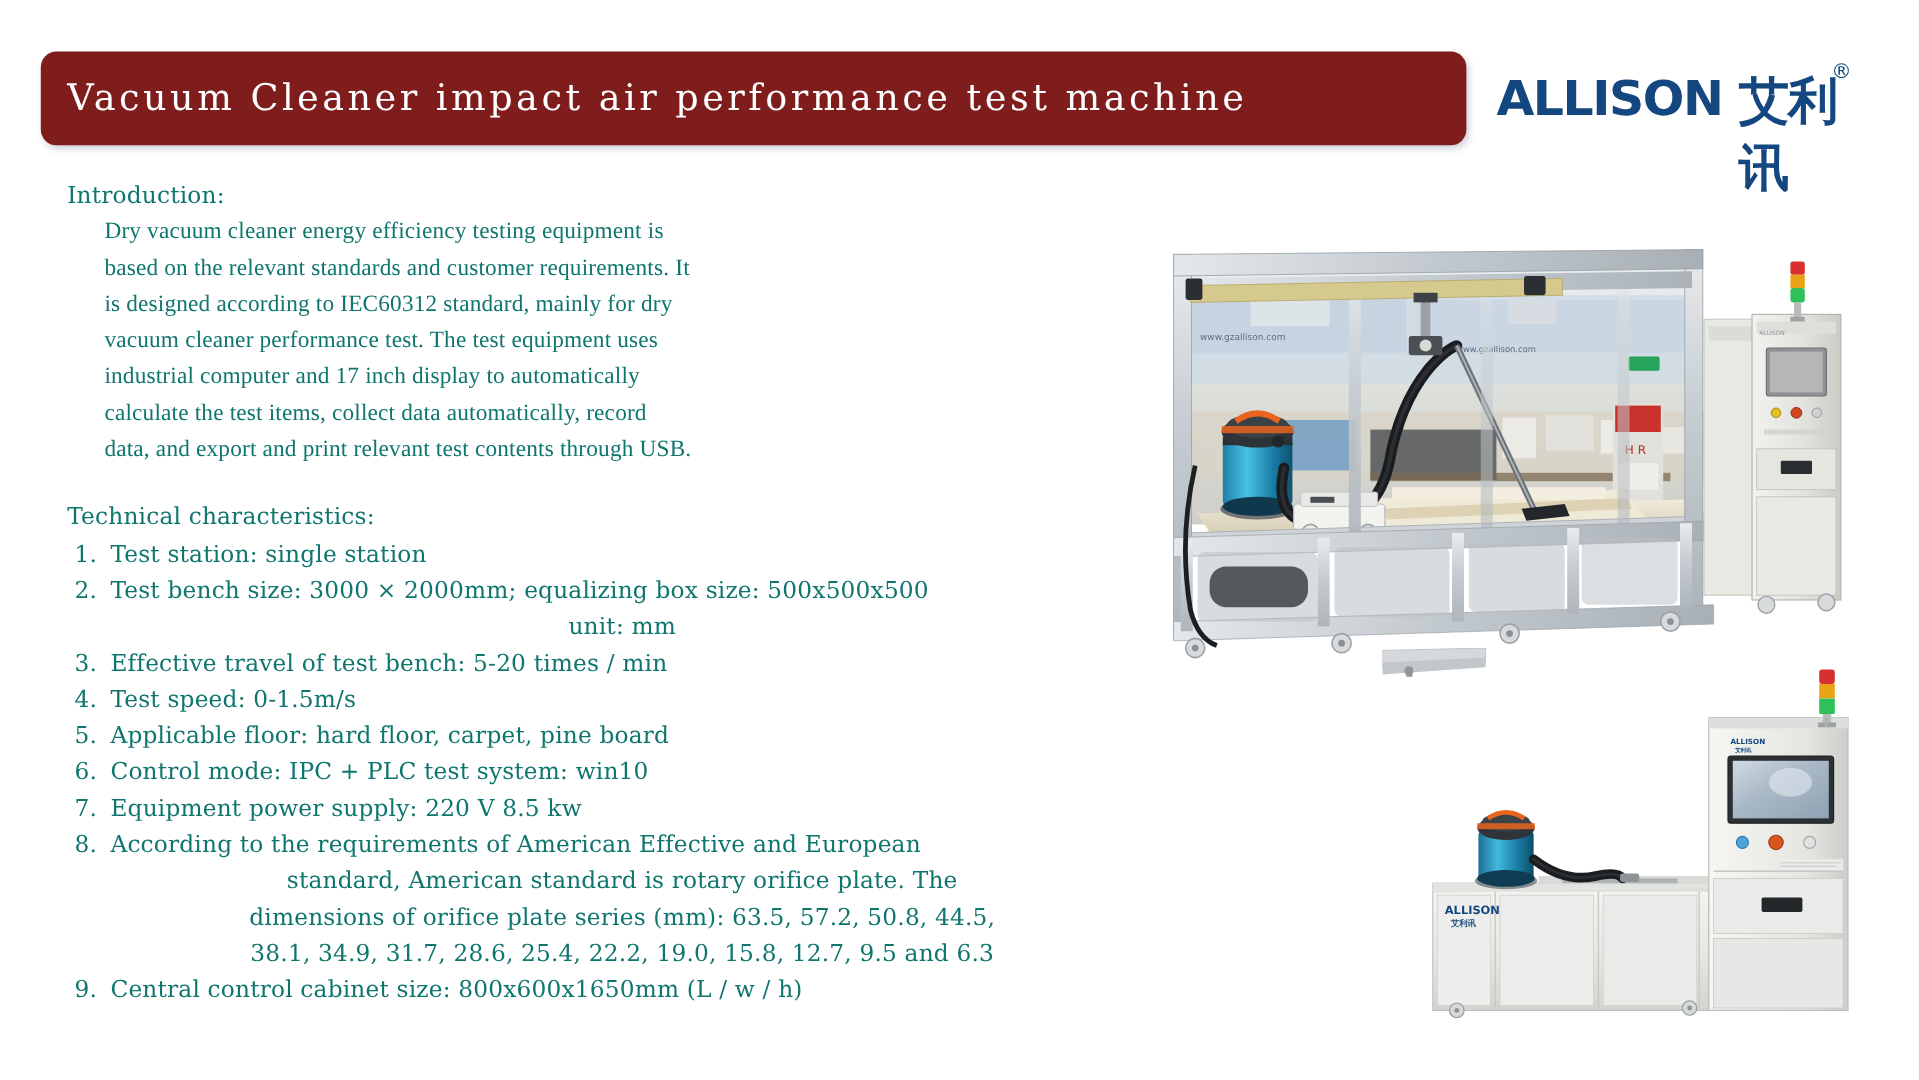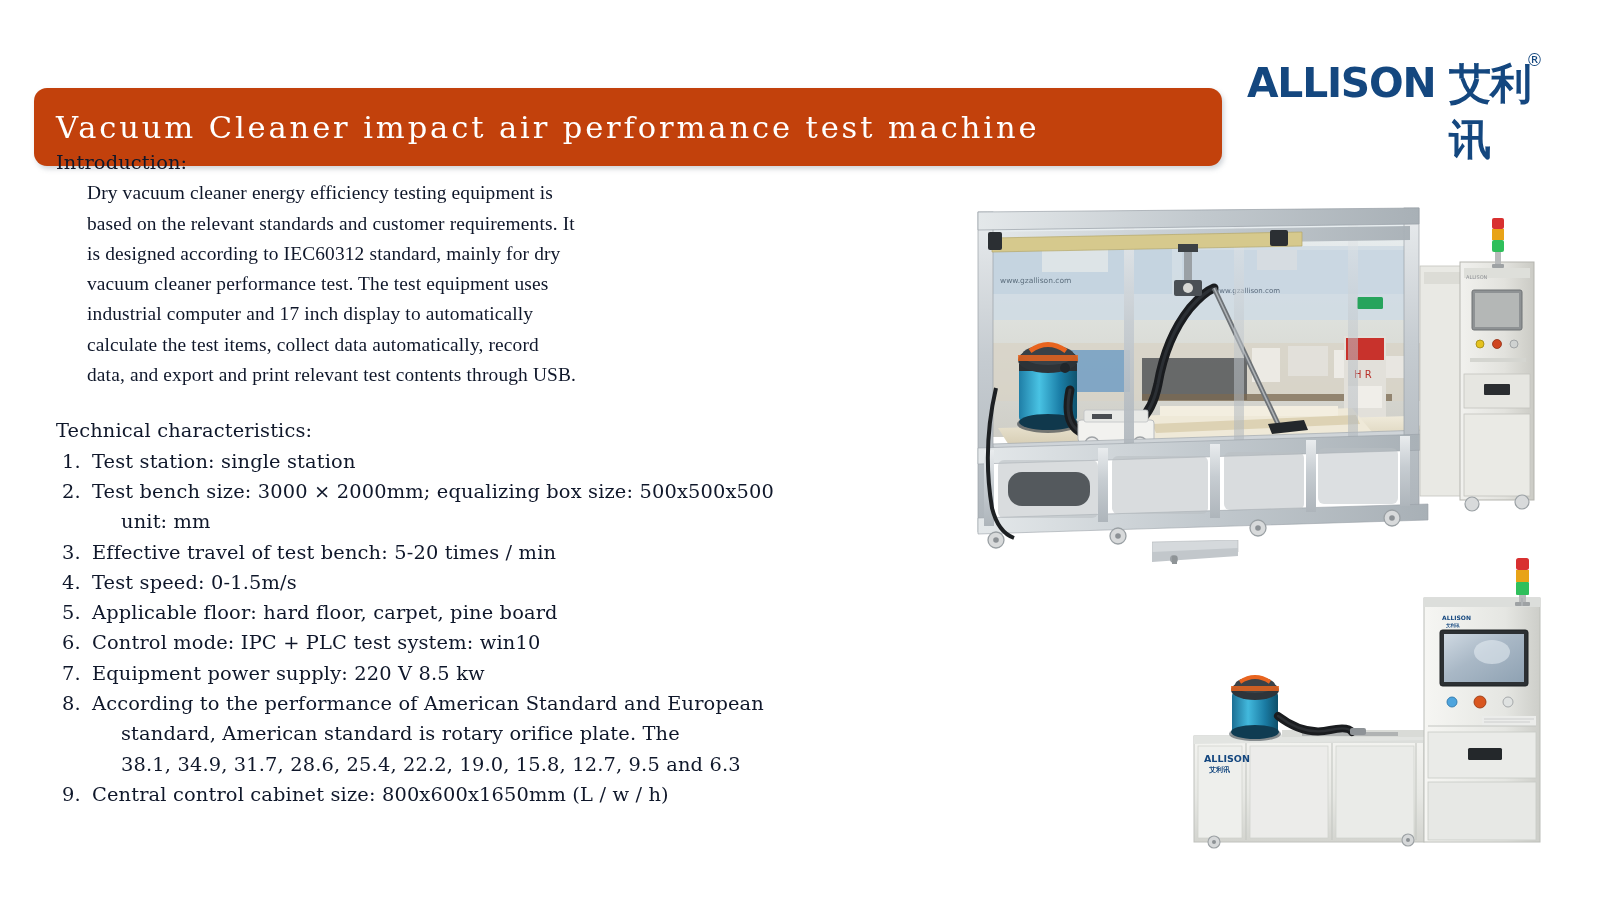--- a/index.html
+++ b/index.html
@@ -8,24 +8,24 @@
     background: #ffffff;
     font-family: "DejaVu Sans Mono", "Liberation Mono", monospace;
     overflow: hidden;
   }
   #page { position: relative; width: 1599px; height: 900px; background: #fff; }
 
   
   .title-bar {
     position: absolute; left: 34px; top: 43px;
     width: 1188px; height: 78px;
-    background: #c2410c;
+    background: #7f1d1d;
     border-radius: 13px;
     box-shadow: 2px 3px 5px rgba(150,160,170,0.45);
-    display: flex; align-items: center; margin-top: 45px;
+    display: flex; align-items: center;
   }
   .title-text {
     color: #ffffff;
     font-family: "DejaVu Serif", "Liberation Serif", serif;
     font-size: 30.5px;
     letter-spacing: 2.9px;
     padding-left: 22px;
     white-space: nowrap;
   }
 
@@ -55,34 +55,34 @@
     position: absolute; left: 279px; top: 0px;
     font-family: "DejaVu Sans", "Liberation Sans", sans-serif;
     font-size: 17px;
     color: #14477f;
   }
 
   
   .text-col {
     position: absolute; left: 56px; top: 148px;
     width: 860px;
-    color: #0f172a;
+    color: #0f766e;
     font-family: "DejaVu Serif", "Liberation Serif", serif;
     font-size: 19.4px;
     line-height: 30.3px;
     letter-spacing: 0.15px;
   }
   .sec-head { white-space: pre; }
   .para-line { white-space: pre; padding-left: 31px; font-family: Liberation Serif, serif; }
   .spacer { height: 26px; }
   .li { display: flex; padding-left: 6px; }
   .li-num { width: 30px; flex: 0 0 30px; white-space: pre; }
   .li-body { flex: 1 1 auto; }
   .li-line { white-space: pre; }
-  .li-line.cont { padding-left: 29px; }
+  .li-line.cont { padding-left: 29px; text-align: center; }
 
   
   .photo-top {
     position: absolute; left: 952px; top: 188px;
     width: 592px; height: 390px;
   }
   .photo-bottom {
     position: absolute; left: 1152px; top: 540px;
     width: 395px; height: 320px;
   }
@@ -163,22 +163,23 @@
     <div class="li">
       <div class="li-num">7.</div>
       <div class="li-body">
         <div class="li-line">Equipment power supply: 220 V 8.5 kw</div>
       </div>
     </div>
 
     <div class="li">
       <div class="li-num">8.</div>
       <div class="li-body">
-        <div class="li-line">According to the performance of American Standard and European</div>
+        <div class="li-line">According to the requirements of American Effective and European</div>
         <div class="li-line cont">standard, American standard is rotary orifice plate. The</div>
+        <div class="li-line cont">dimensions of orifice plate series (mm): 63.5, 57.2, 50.8, 44.5,</div>
         <div class="li-line cont">38.1, 34.9, 31.7, 28.6, 25.4, 22.2, 19.0, 15.8, 12.7, 9.5 and 6.3</div>
       </div>
     </div>
 
     <div class="li">
       <div class="li-num">9.</div>
       <div class="li-body">
         <div class="li-line">Central control cabinet size: 800x600x1650mm (L / w / h)</div>
       </div>
     </div>

